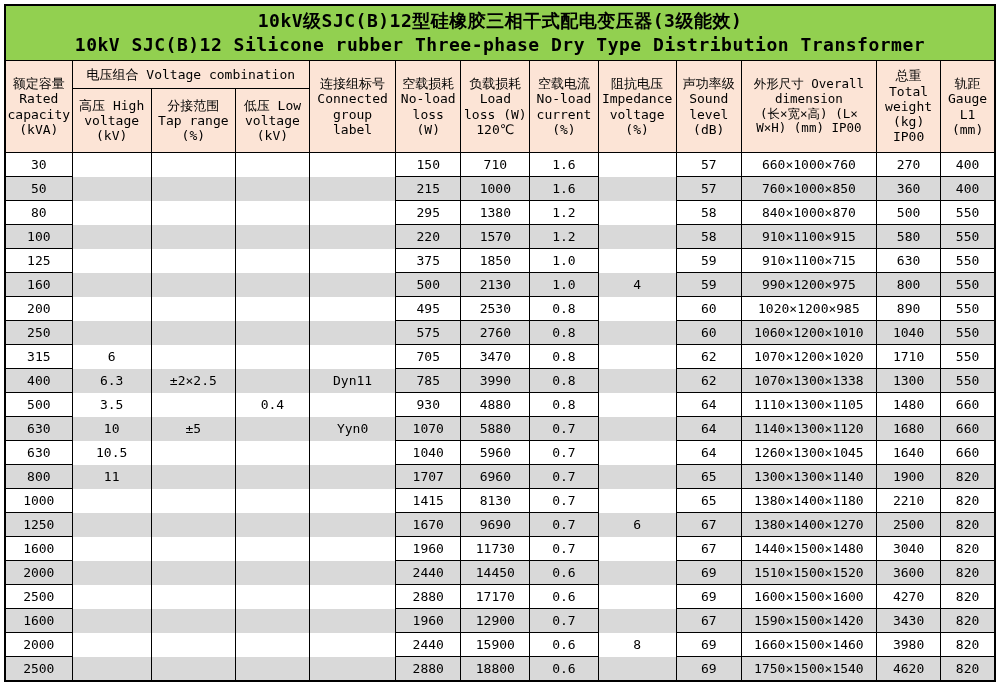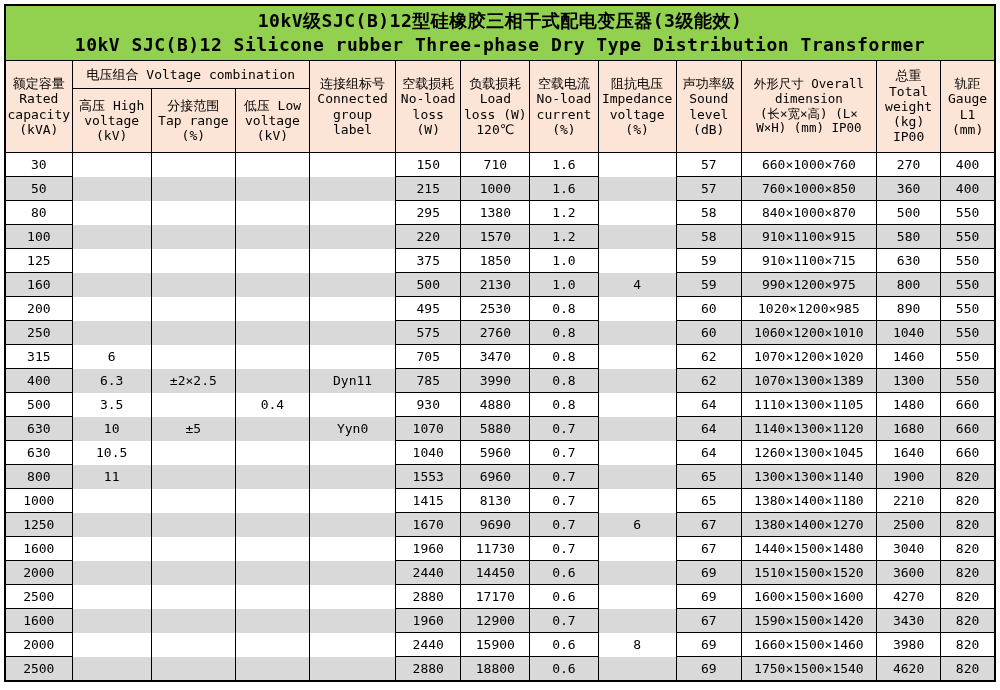--- a/index.html
+++ b/index.html
@@ -269,35 +269,35 @@
           <td class="merged">6</td>
           <td class="merged"></td>
           <td class="merged"></td>
           <td class="merged"></td>
           <td>705</td>
           <td>3470</td>
           <td>0.8</td>
           <td class="merged"></td>
           <td>62</td>
           <td>1070×1200×1020</td>
-          <td>1460</td>
+          <td>1710</td>
           <td>550</td>
         </tr>
         <tr>
           <td>400</td>
           <td class="merged">6.3</td>
           <td class="merged">±2×2.5</td>
           <td class="merged"></td>
           <td class="merged">Dyn11</td>
           <td>785</td>
           <td>3990</td>
           <td>0.8</td>
           <td class="merged"></td>
           <td>62</td>
-          <td>1070×1300×1389</td>
+          <td>1070×1300×1338</td>
           <td>1300</td>
           <td>550</td>
         </tr>
         <tr>
           <td>500</td>
           <td class="merged">3.5</td>
           <td class="merged"></td>
           <td class="merged">0.4</td>
           <td class="merged"></td>
           <td>930</td>
@@ -338,21 +338,21 @@
           <td>1260×1300×1045</td>
           <td>1640</td>
           <td>660</td>
         </tr>
         <tr>
           <td>800</td>
           <td class="merged">11</td>
           <td class="merged"></td>
           <td class="merged"></td>
           <td class="merged"></td>
-          <td>1553</td>
+          <td>1707</td>
           <td>6960</td>
           <td>0.7</td>
           <td class="merged"></td>
           <td>65</td>
           <td>1300×1300×1140</td>
           <td>1900</td>
           <td>820</td>
         </tr>
         <tr>
           <td>1000</td>

